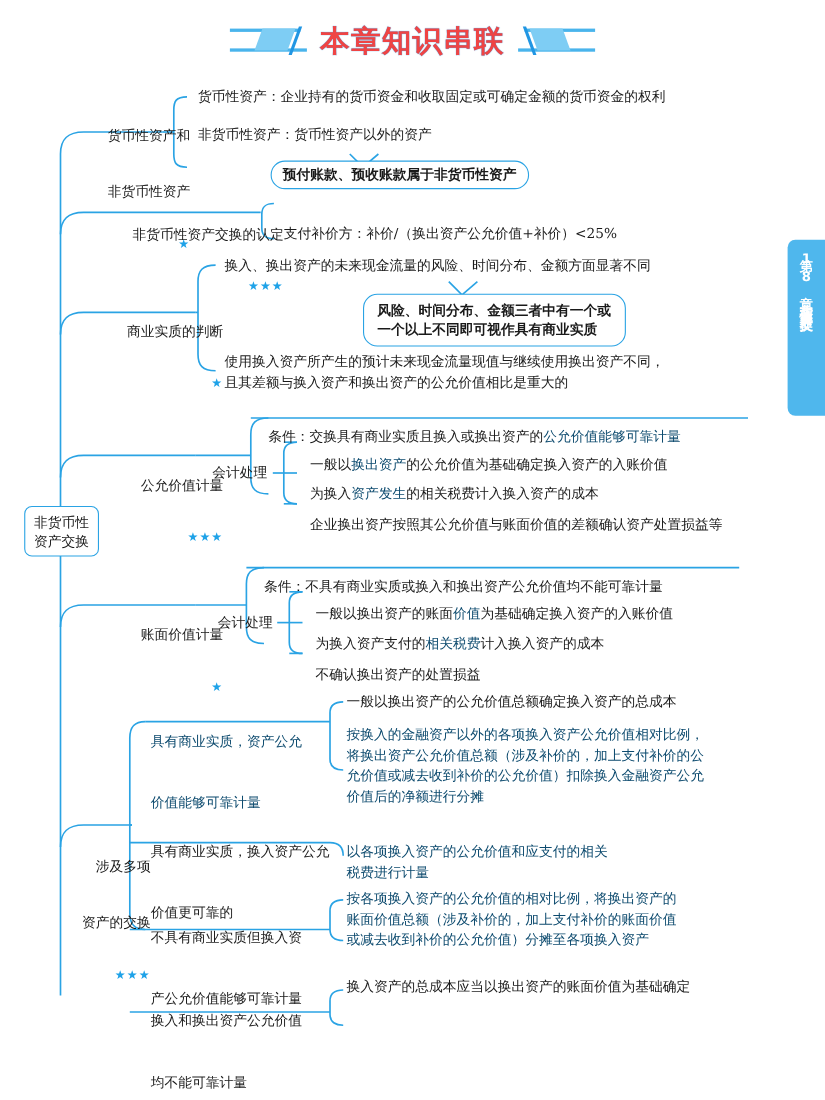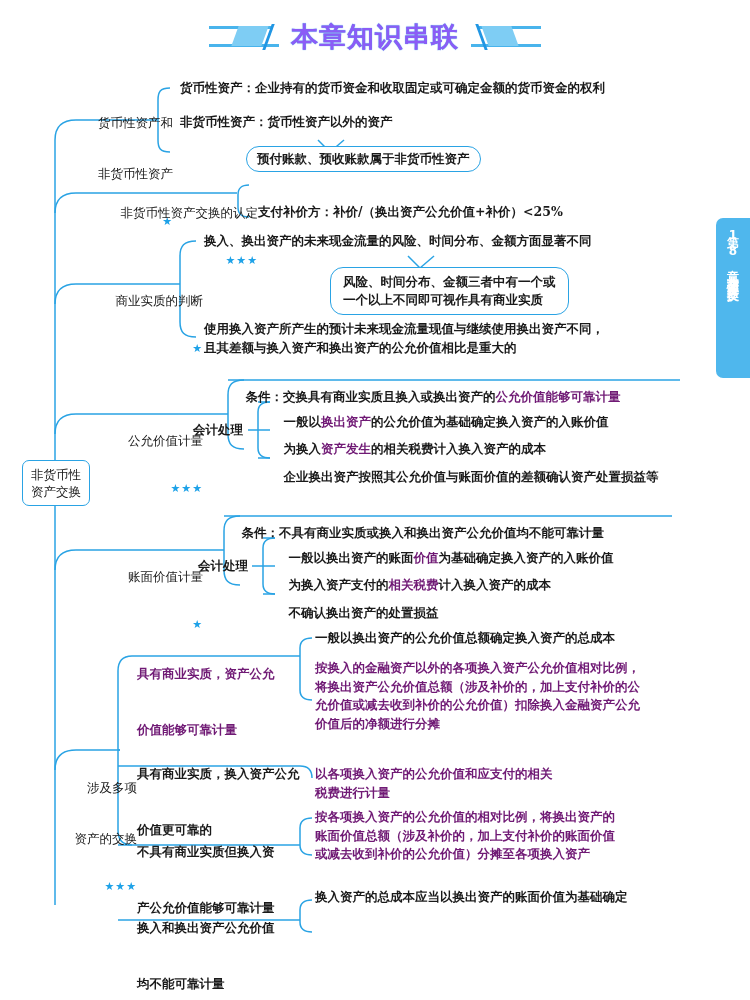--- a/index.html
+++ b/index.html
@@ -9,21 +9,21 @@
     font-family:"DejaVu Serif","Liberation Serif",serif;
     color:#1a1a1a;
   }
   #canvas{position:absolute;left:0;top:0;width:750px;height:1000px;}
   svg.lines{position:absolute;left:0;top:0;width:750px;height:1000px;pointer-events:none;}
 
   
   .header{position:absolute;left:0;top:12px;width:750px;height:50px;
           display:flex;align-items:center;justify-content:center;gap:4px;}
   .hdr-title{font-family:"DejaVu Sans","Liberation Sans",sans-serif;
-             font-weight:bold;font-size:27px;color:#8b5cf6;letter-spacing:1px;
+             font-weight:bold;font-size:27px;color:#ef4444;letter-spacing:1px;
              text-shadow:0 0 1px #1a8fe0;}
   .deco{position:relative;width:78px;height:26px;}
   .deco .bar{position:absolute;left:0;top:2px;width:64px;height:3px;background:#49b4ec;}
   .deco .bar2{position:absolute;left:0;bottom:3px;width:70px;height:3px;background:#49b4ec;}
   .deco .para{position:absolute;left:26px;top:2px;width:30px;height:20px;
               background:#7ecdf4;transform:skewX(-20deg);}
   .deco .slash{position:absolute;left:58px;top:0;width:3px;height:26px;
                background:#2196e3;transform:skewX(-20deg);}
   .deco.right{transform:scaleX(-1);}
 
@@ -50,22 +50,22 @@
         font-size:12.5px;font-weight:normal;line-height:17px;z-index:3;}
 
   
   .bubble{position:absolute;border:1.6px solid #2aa3e4;border-radius:16px;
           background:#fff;padding:3px 10px;font-size:12.5px;line-height:18px;
           font-weight:bold;z-index:3;white-space:pre;}
   .bubble.b2{border-radius:13px;padding:5px 12px;}
 
   
   .txt{position:absolute;font-size:12.5px;line-height:18.5px;
-       font-weight:bold;white-space:pre;}
-  .blue{color:#701a75;}
+       font-weight:normal;white-space:pre;}
+  .blue{color:#0c4a6e;}
 </style>
 </head>
 <body>
 
 <div id="canvas">
 
   <div class="header">
     <div class="deco">
       <div class="bar"></div>
         <div class="bar2"></div>

